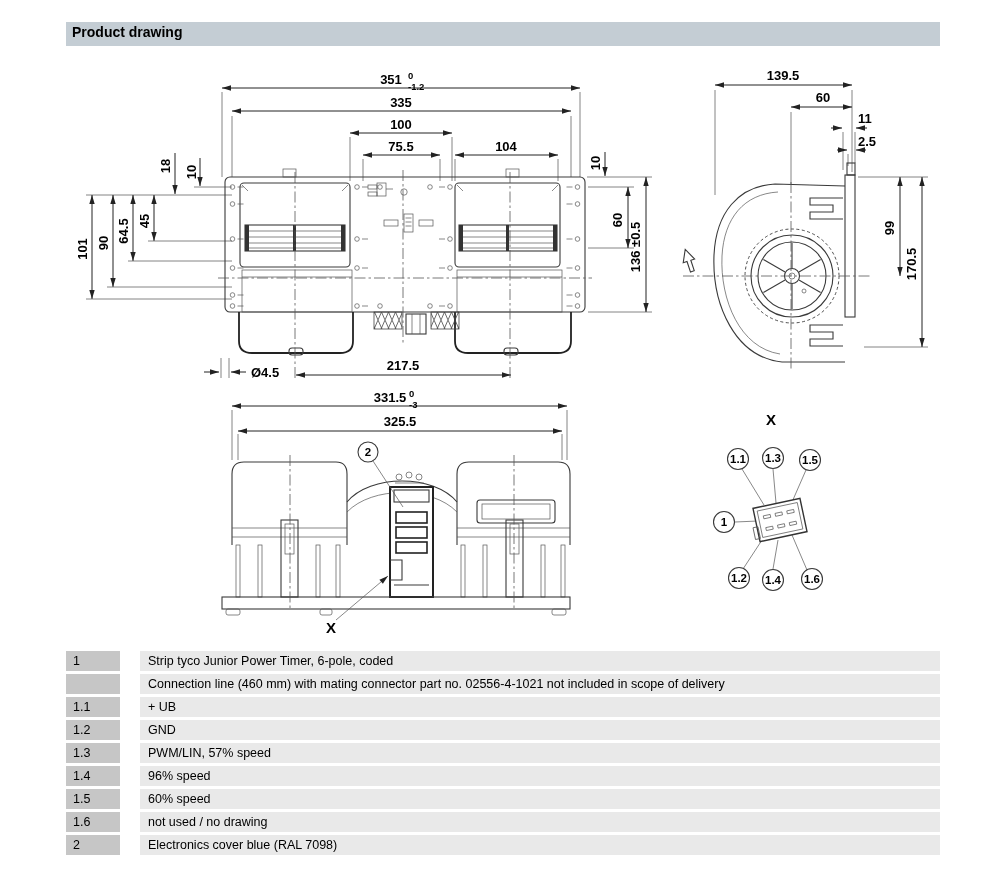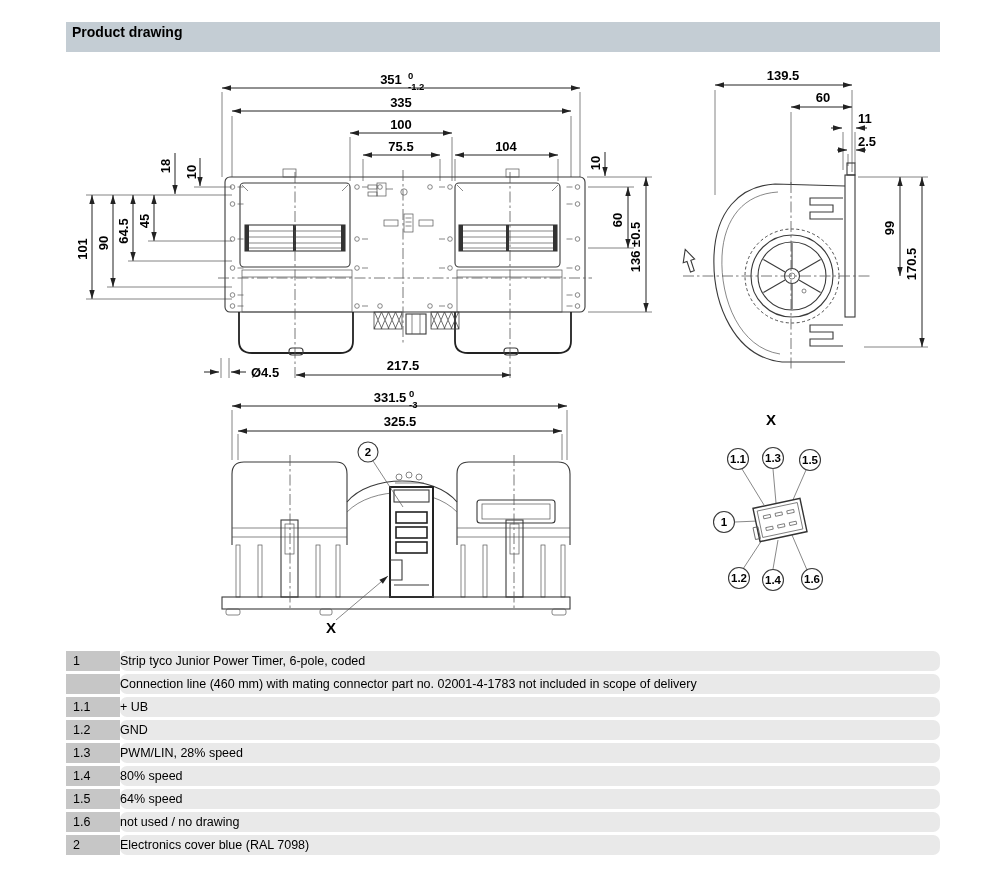--- a/index.html
+++ b/index.html
@@ -1,38 +1,38 @@
 <!DOCTYPE html>
 <html><head>
 <meta charset="utf-8">
 <style>
   html,body{margin:0;padding:0;background:#fff;width:1000px;height:876px;overflow:hidden;
             font-family:"Liberation Sans","DejaVu Sans",sans-serif;}
-  .titlebar{position:absolute;left:66px;top:22px;width:874px;height:30px;background:#c4cdd4;
+  .titlebar{position:absolute;left:66px;top:22px;width:874px;height:24px;background:#c4cdd4;
             font-size:14px;font-weight:bold;color:#000;line-height:20px;padding-left:6px;
             box-sizing:border-box;}
   svg.drawing{position:absolute;left:0;top:0;width:1000px;height:650px;}
   
   .ln  {stroke:#3a3a3a;stroke-width:1.1;fill:none;}
   .lnT {stroke:#222;stroke-width:1.8;fill:none;}
   .lnF {stroke:#555;stroke-width:0.7;fill:none;}
   .ext {stroke:#666;stroke-width:0.8;fill:none;}
   .dim {stroke:#222;stroke-width:1;fill:none;}
   .cl  {stroke:#555;stroke-width:0.8;fill:none;stroke-dasharray:11 3 2.5 3;}
   .dt  {font:600 13px "Liberation Sans","DejaVu Sans",sans-serif;fill:#000;}
   .dts {font:600 9.5px "Liberation Sans","DejaVu Sans",sans-serif;fill:#000;}
   .xt  {font:600 15px "Liberation Sans","DejaVu Sans",sans-serif;fill:#000;}
   .co  {font:600 11.5px "Liberation Sans","DejaVu Sans",sans-serif;fill:#000;}
   
   .legend{position:absolute;left:66px;top:651px;width:874px;}
   .lrow{display:flex;height:20px;margin-bottom:3px;}
   .lrow .lab{width:54px;background:#c6c6c6;font-size:12.5px;line-height:20px;padding-left:7px;
              box-sizing:border-box;}
-  .lrow .txt{flex:1;background:#e9e9e9;font-size:12.5px;line-height:20px;
-             margin-left:0;box-sizing:border-box;border-radius:7px;}
+  .lrow .txt{flex:1;background:#e9e9e9;font-size:12.5px;line-height:20px;padding-left:8px;
+             margin-left:20px;box-sizing:border-box;}
 </style>
 </head>
 <body>
 
 <div class="titlebar">
   <span>Product drawing</span>
 </div>
 
 <svg class="drawing" viewBox="0 0 1000 650">
   <defs>
@@ -388,41 +388,41 @@
   </g>
 </svg>
 
 <div class="legend">
   <div class="lrow">
     <div class="lab">1</div>
     <div class="txt">Strip tyco Junior Power Timer, 6-pole, coded</div>
   </div>
   <div class="lrow">
     <div class="lab"></div>
-    <div class="txt">Connection line (460 mm) with mating connector part no. 02001-4-1783 not included in scope of delivery</div>
+    <div class="txt">Connection line (460 mm) with mating connector part no. 02556-4-1021 not included in scope of delivery</div>
   </div>
   <div class="lrow">
     <div class="lab">1.1</div>
     <div class="txt">+ UB</div>
   </div>
   <div class="lrow">
     <div class="lab">1.2</div>
     <div class="txt">GND</div>
   </div>
   <div class="lrow">
     <div class="lab">1.3</div>
-    <div class="txt">PWM/LIN, 28% speed</div>
+    <div class="txt">PWM/LIN, 57% speed</div>
   </div>
   <div class="lrow">
     <div class="lab">1.4</div>
-    <div class="txt">80% speed</div>
+    <div class="txt">96% speed</div>
   </div>
   <div class="lrow">
     <div class="lab">1.5</div>
-    <div class="txt">64% speed</div>
+    <div class="txt">60% speed</div>
   </div>
   <div class="lrow">
     <div class="lab">1.6</div>
     <div class="txt">not used / no drawing</div>
   </div>
   <div class="lrow">
     <div class="lab">2</div>
     <div class="txt">Electronics cover blue (RAL 7098)</div>
   </div>
 </div>

